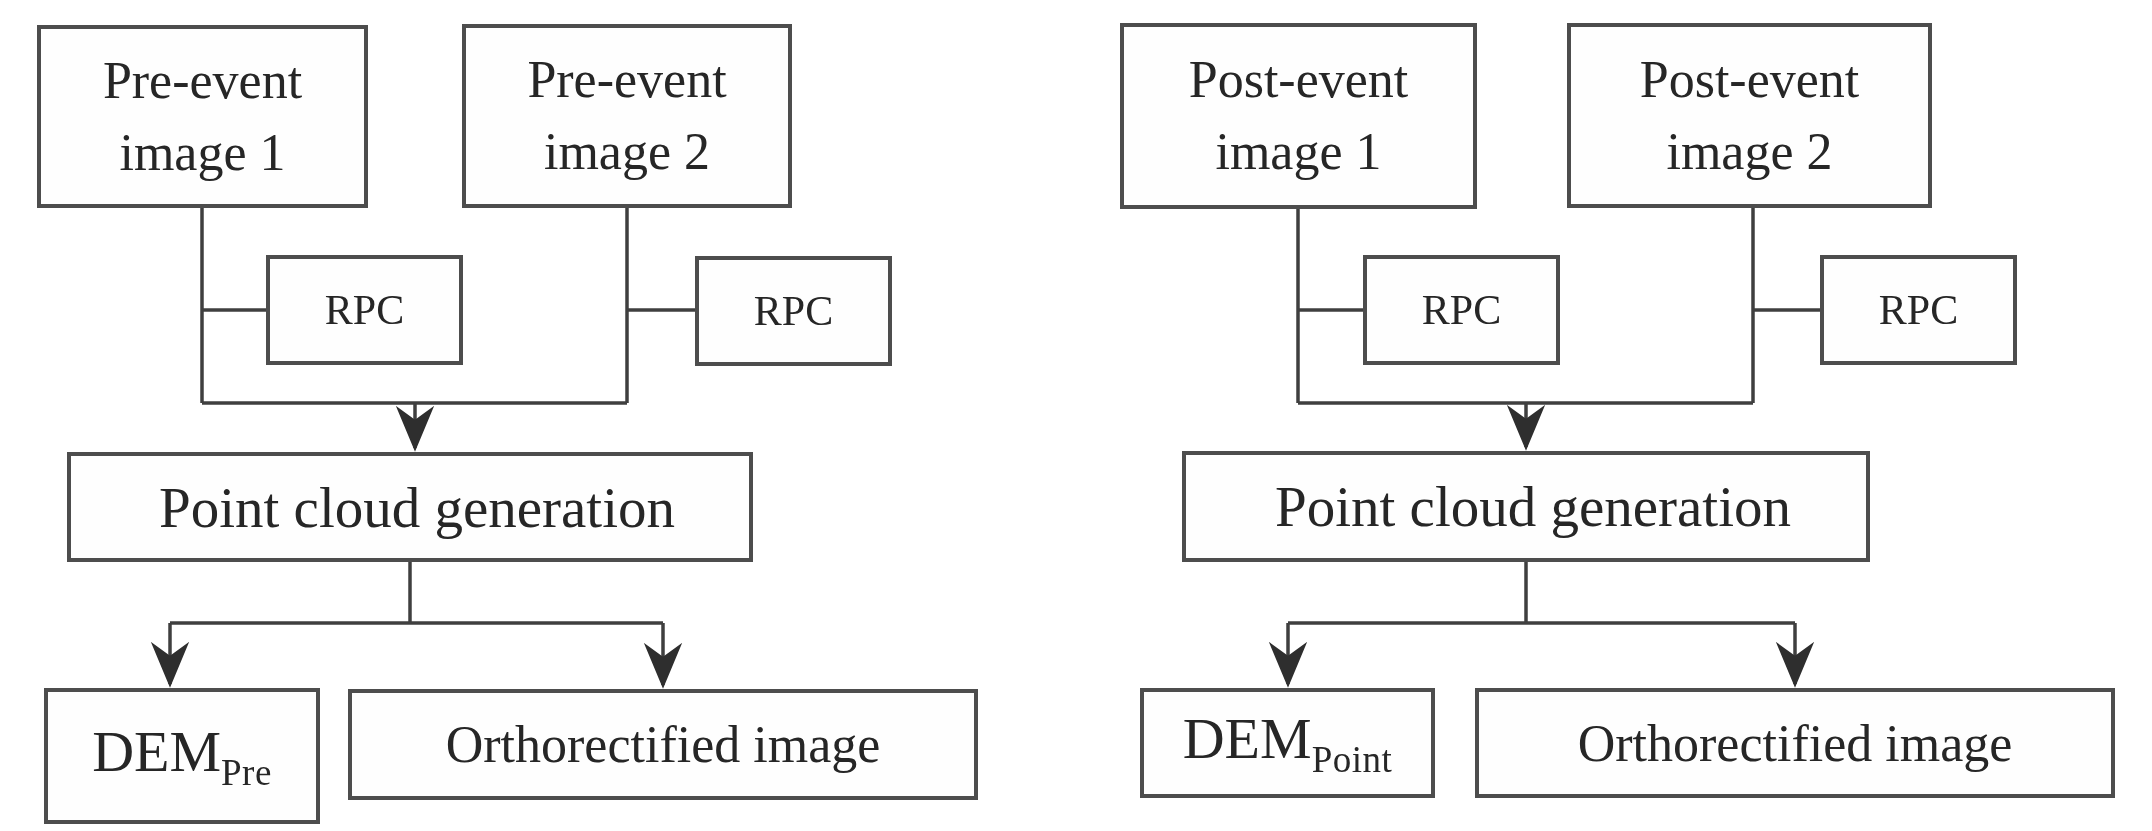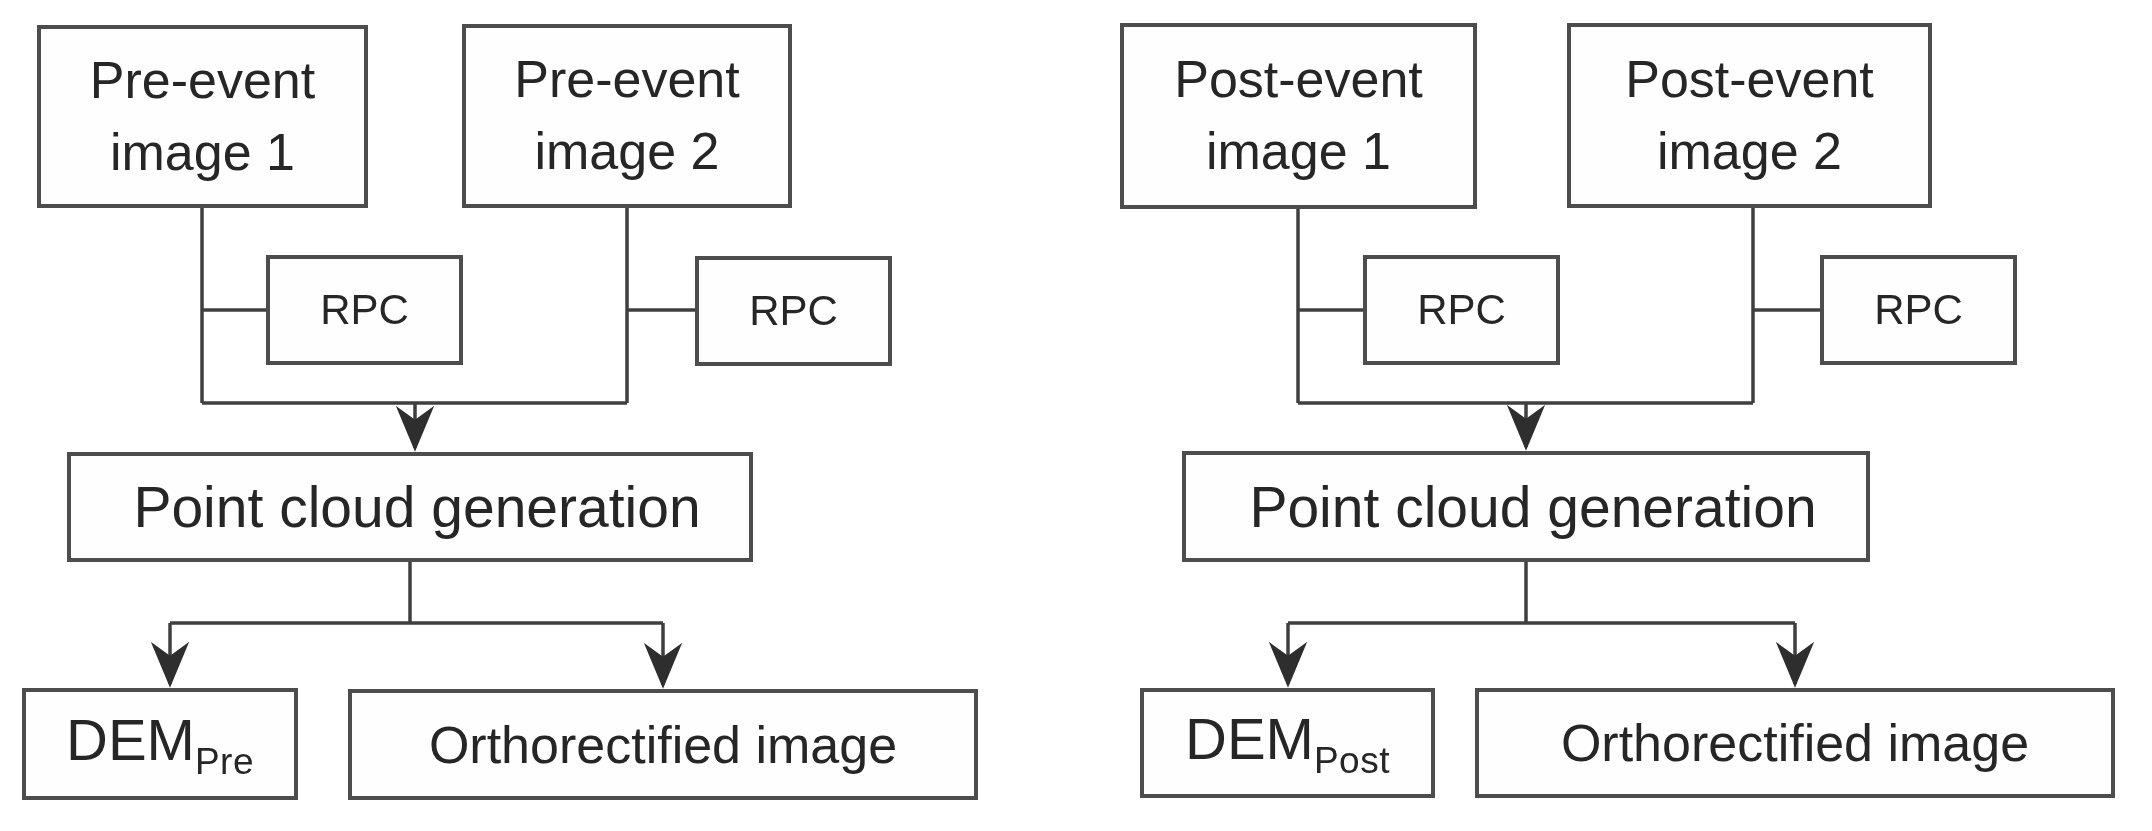--- a/index.html
+++ b/index.html
@@ -1,20 +1,20 @@
 <!DOCTYPE html>
 <html style="--background: #ffffff; --box_fill: #fefefe; --border: #4d4d4d; --line: #3f3f3f; --text: #262626;"><head>
 <meta charset="utf-8">
 <style>
   html,body{margin:0;padding:0;background:#fff;}
   #figure{
     position:relative;
     width:2152px;height:831px;
     background:var(--background,#ffffff);
-    font-family:Liberation Sans, sans-serif;
+    font-family:Liberation Serif, serif;
     color:var(--text,#262626);
     overflow:hidden;
   }
   #wires{position:absolute;left:0;top:0;width:2152px;height:831px;}
   .box{
     position:absolute;
     background:var(--box_fill,#fefefe);
     border:4px solid var(--border,#4d4d4d);
     box-sizing:border-box;
     display:flex;align-items:center;justify-content:center;
@@ -86,21 +86,21 @@
   </div>
 
   <div class="box rpc-box" style="left:695px;top:256px;width:197px;height:110px">
     <div class="lbl">RPC</div>
   </div>
 
   <div class="box pcg-box" style="left:67px;top:452px;width:686px;height:110px">
     <div class="lbl">Point cloud generation</div>
   </div>
 
-  <div class="box dem-box" style="left:22px;top:688px;width:276px;height:112px">
+  <div class="box dem-box" style="left:44px;top:688px;width:276px;height:136px">
     <div class="lbl"><span>DEM</span><span class="sub">Pre</span></div>
   </div>
 
   <div class="box out-box" style="left:348px;top:689px;width:630px;height:111px">
     <div class="lbl">Orthorectified image</div>
   </div>
 
   <div class="box img-box" style="left:1120px;top:23px;width:357px;height:186px">
     <div class="lbl">
       <div>Post-event</div>
@@ -121,20 +121,20 @@
 
   <div class="box rpc-box" style="left:1820px;top:255px;width:197px;height:110px">
     <div class="lbl">RPC</div>
   </div>
 
   <div class="box pcg-box" style="left:1182px;top:451px;width:688px;height:111px">
     <div class="lbl">Point cloud generation</div>
   </div>
 
   <div class="box dem-box" style="left:1140px;top:688px;width:295px;height:110px">
-    <div class="lbl"><span>DEM</span><span class="sub">Post</span></div>
+    <div class="lbl"><span>DEM</span><span class="sub">Point</span></div>
   </div>
 
   <div class="box out-box" style="left:1475px;top:688px;width:640px;height:110px">
     <div class="lbl">Orthorectified image</div>
   </div>
 
 </div>
 
 </body></html>

